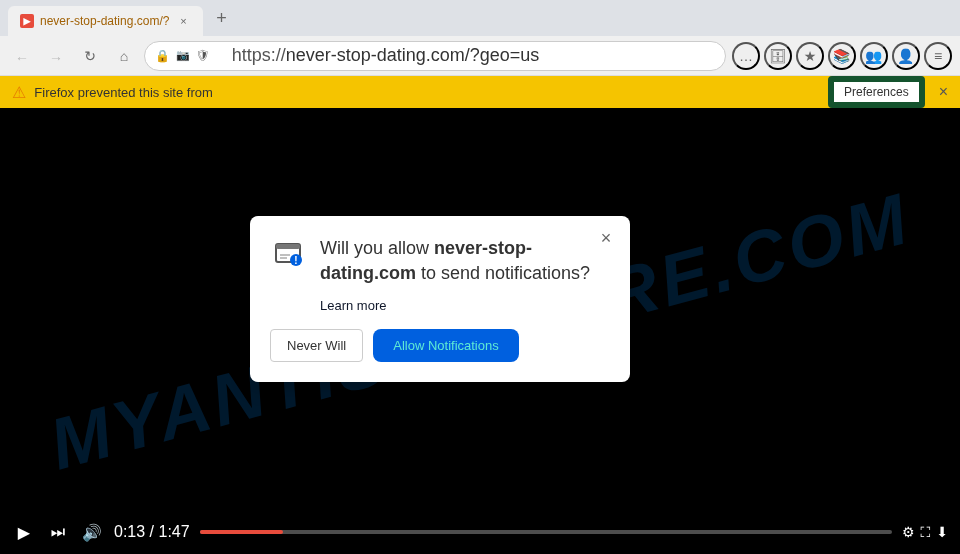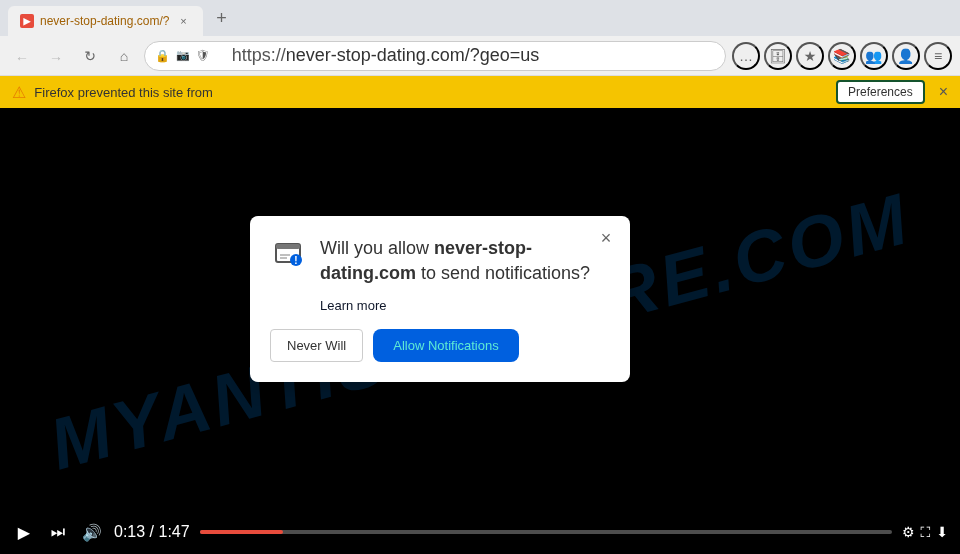--- a/index.html
+++ b/index.html
@@ -119,21 +119,21 @@
       align-items: center;
       padding: 0 12px;
       font-size: 13px;
       color: #333;
       gap: 8px;
     }
     .notification-bar .warn-icon { color: #e67e00; font-size: 16px; }
     .notification-bar .pref-btn {
       margin-left: auto;
       background: white;
-      border: 2px solid #14532d;
+      border: 6px solid #14532d;
       border-radius: 4px;
       padding: 3px 10px;
       font-size: 12px;
       cursor: pointer;
       color: #333;
     }
     .notification-bar .close-btn {
       background: none;
       border: none;
       font-size: 16px;

